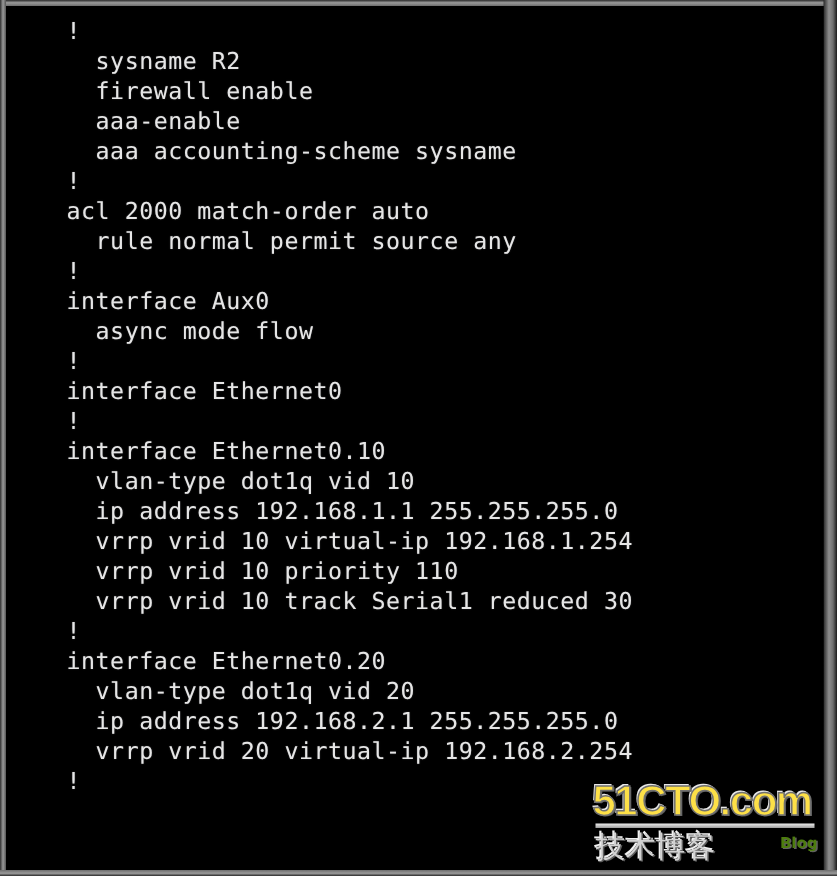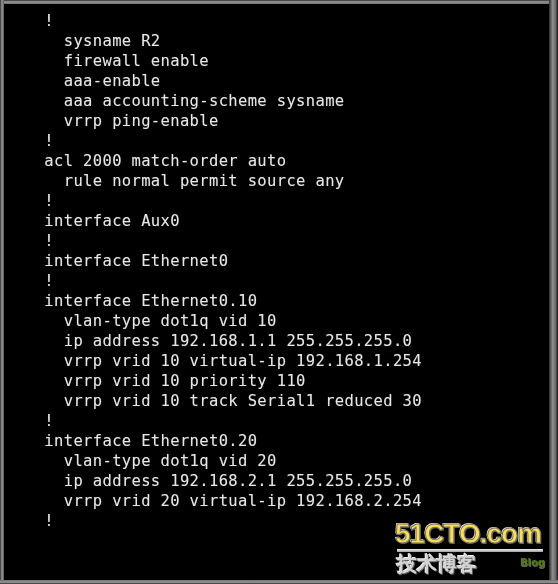--- a/index.html
+++ b/index.html
@@ -96,21 +96,21 @@
     top: 29px;
     width: 146px;
     height: 3px;
     background: linear-gradient(180deg,#efefef 0%, #9d9d9d 100%);
   }
   #watermark-cn {
     position: absolute;
     left: 2px;
     top: 33px;
     font-family: "DejaVu Sans", "Liberation Sans", sans-serif;
-    font-weight: bold;
+    font-weight: normal;
     font-size: 20px;
     line-height: 22px;
     color: #d2d2d2;
     text-shadow: 1px 1px 0 #5e5e5e, -1px -1px 0 #f0f0f0;
     text-align: right;
   }
   #watermark-blog {
     position: absolute;
     right: 2px;
     top: 35px;
@@ -132,26 +132,26 @@
   <div id="window-frame-right"></div>
   <div id="window-frame-bottom"></div>
 
   <div id="console-output" style="background: rgb(0, 0, 0);">
     <div id="console-lines">
         <div class="console-line">  !</div>
         <div class="console-line">    sysname R2</div>
         <div class="console-line">    firewall enable</div>
         <div class="console-line">    aaa-enable</div>
         <div class="console-line">    aaa accounting-scheme sysname</div>
-        <div class="console-line">    vrrp ping-enable</div>
         <div class="console-line">  !</div>
         <div class="console-line">  acl 2000 match-order auto</div>
         <div class="console-line">    rule normal permit source any</div>
         <div class="console-line">  !</div>
         <div class="console-line">  interface Aux0</div>
+        <div class="console-line">    async mode flow</div>
         <div class="console-line">  !</div>
         <div class="console-line">  interface Ethernet0</div>
         <div class="console-line">  !</div>
         <div class="console-line">  interface Ethernet0.10</div>
         <div class="console-line">    vlan-type dot1q vid 10</div>
         <div class="console-line">    ip address 192.168.1.1 255.255.255.0</div>
         <div class="console-line">    vrrp vrid 10 virtual-ip 192.168.1.254</div>
         <div class="console-line">    vrrp vrid 10 priority 110</div>
         <div class="console-line">    vrrp vrid 10 track Serial1 reduced 30</div>
         <div class="console-line">  !</div>

